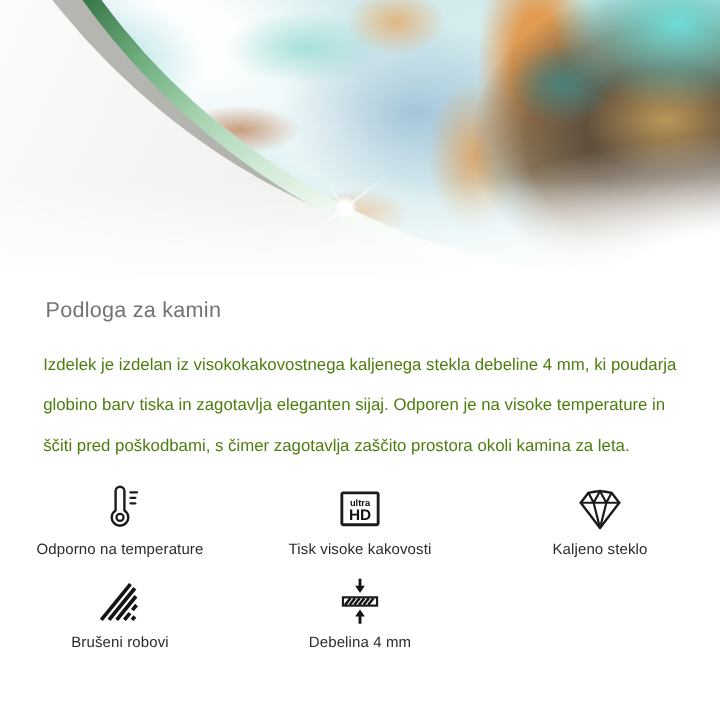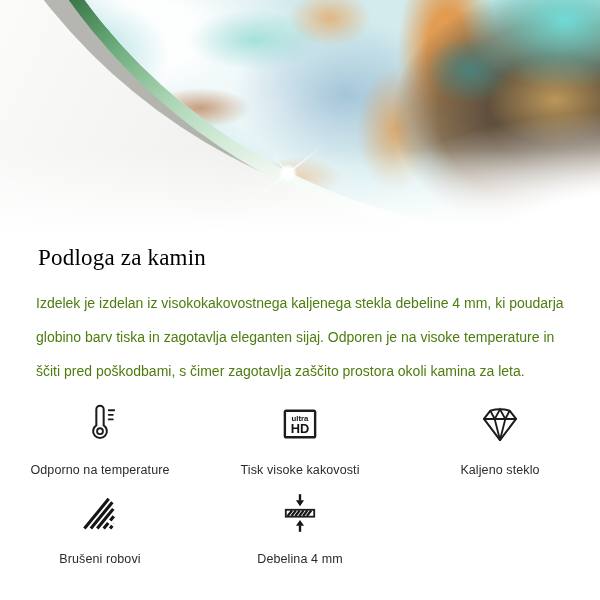--- a/index.html
+++ b/index.html
@@ -63,35 +63,35 @@
   }
   .sparkle .ray{
     position:absolute;left:-45px;top:-1px;width:90px;height:2px;
     background:linear-gradient(90deg,rgba(255,255,255,0),rgba(255,255,255,.95),rgba(255,255,255,0));
   }
   .sparkle .ray.r1{transform:rotate(-38deg);}
   .sparkle .ray.r2{transform:rotate(50deg) scaleX(.55);}
   
   .title{
     margin:8px 30px 0 38px;
-    font-family:Liberation Serif, serif;font-weight:400;
-    font-size:23px;line-height:30px;color:#000000;
+    font-family:Liberation Sans, sans-serif;font-weight:400;
+    font-size:18px;line-height:30px;color:#737373;
     letter-spacing:.2px;
   }
   .title span{display:block;}
   .desc{
     margin:13px 30px 0 36px;max-width:538px;
     font-size:14px;line-height:34px;color:#4d7c0f;
   }
   
   .features{
     display:grid;grid-template-columns:repeat(3,1fr);
     row-gap:14px;margin-top:14px;
   }
-  .feature{display:flex;flex-direction:column;align-items:center;gap:17px;}
+  .feature{display:flex;flex-direction:column;align-items:center;gap:5px;}
   .feature svg{display:block;}
   .feature-label{font-size:12.5px;color:#2b2b2b;letter-spacing:.1px;}
   .icon-stroke{stroke:#1c1c1c;fill:none;stroke-width:2.2;stroke-linecap:round;stroke-linejoin:round;}
   .icon-thin{stroke:#1c1c1c;fill:none;stroke-width:2;stroke-linecap:round;}
   .stripe{stroke:#151515;stroke-width:3.4;stroke-linecap:butt;fill:none;}
   .hatch{stroke:#151515;stroke-width:2.4;stroke-linecap:butt;fill:none;}
   .solid{fill:#151515;stroke:none;}
   .hd-text{fill:#111111;font-family:"Liberation Sans",sans-serif;}
 </style>
 </head>

